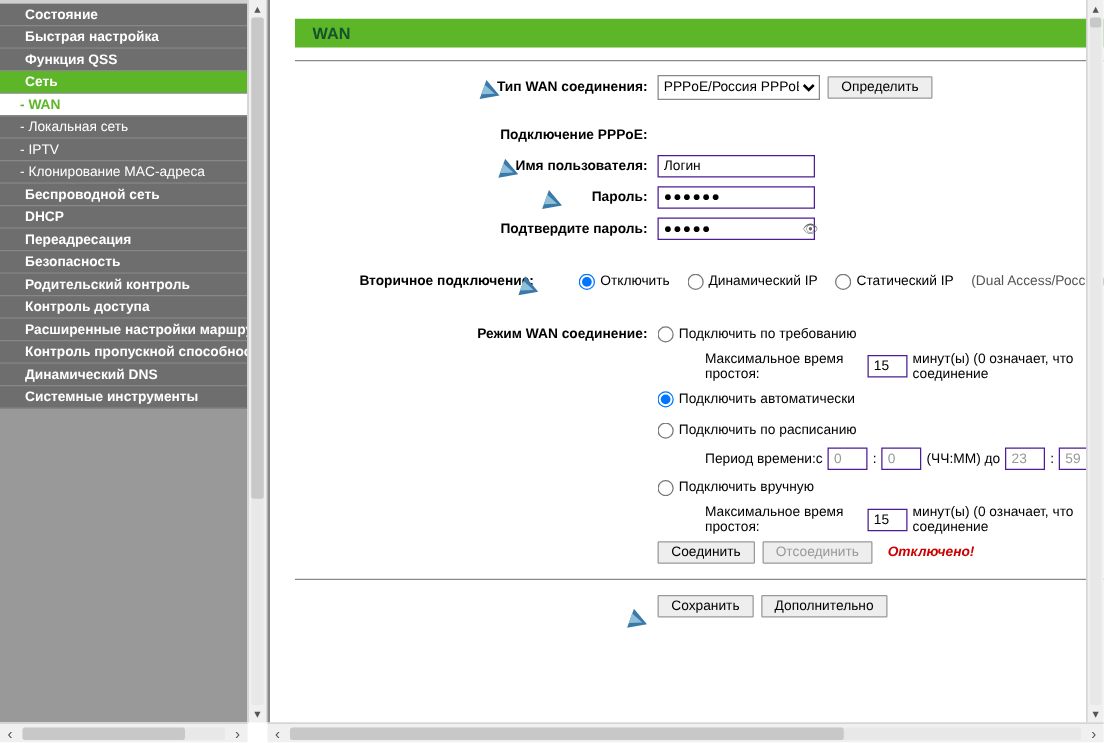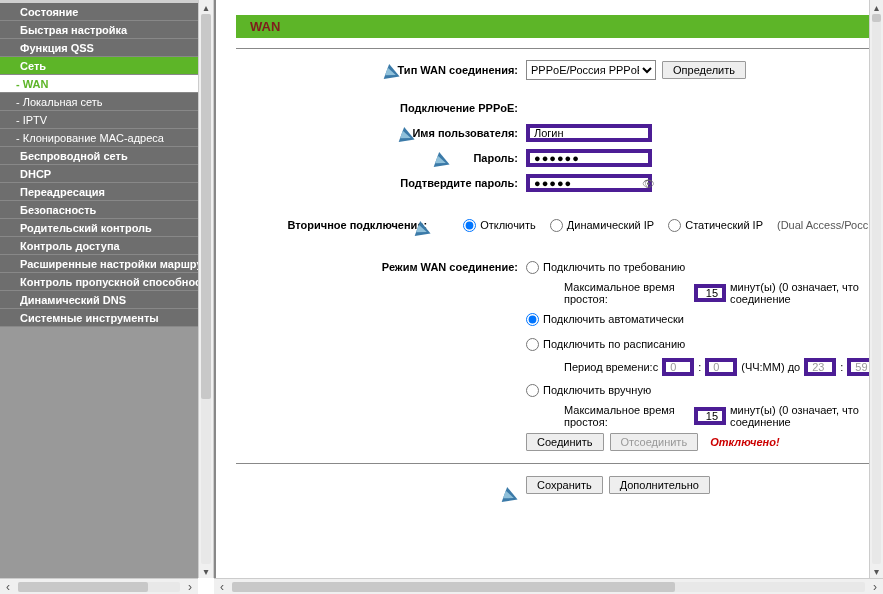--- a/index.html
+++ b/index.html
@@ -12,37 +12,37 @@
 .sidebar-item { background: #6e6e6e; color: #fff; border-bottom: 1px solid #888; padding: 2px 20px; height: 18px; line-height: 14px; cursor: pointer; white-space: nowrap; overflow: hidden; font-weight: bold; font-size: 11px; }
 .sidebar-item.green { background: #5db528; }
 .sidebar-sub { background: #6e6e6e; color: #fff; border-bottom: 1px solid #888; padding: 2px 16px; height: 18px; line-height: 14px; cursor: pointer; white-space: nowrap; overflow: hidden; font-size: 11px; }
 .sidebar-sub.active { background: #fff; color: #5db528; font-weight: bold; }
 .sidebar-top-pad { height: 3px; background: #d0d0d0; }
 
 
 .content-wrap { flex: 1; height: 578px; overflow: hidden; position: relative; }
 .content { padding: 12px 12px 12px 20px; width: 680px; }
 
-.page-title { background: #5db528; color: #7f1d1d; font-weight: bold; font-size: 13px; padding: 4px 14px; height: 23px; line-height: 15px; }
+.page-title { background: #5db528; color: #14532d; font-weight: bold; font-size: 13px; padding: 4px 14px; height: 23px; line-height: 15px; }
 .hr { border: none; border-top: 1px solid #888; margin: 10px 0 10px 0; }
 
 
 .row { display: flex; align-items: center; margin: 3px 0; min-height: 22px; }
 .row-label { width: 290px; text-align: right; padding-right: 8px; font-weight: bold; color: #000; font-size: 11px; position: relative; }
 .row-field { flex: 1; display: flex; align-items: center; gap: 6px; font-size: 11px; }
 select { font-size: 11px; height: 20px; border: 1px solid #888; background: #fff; }
-input[type=text], input[type=password] { font-size: 11px; height: 18px; border: 4px solid #4c1d95; padding: 0 4px; background:#fff; }
+input[type=text], input[type=password] { font-size: 11px; height: 18px; border: 1px solid #4c1d95; padding: 0 4px; background:#fff; }
 .btn { font-size: 11px; border: 1px solid #999; background: #eee; padding: 2px 10px; cursor: pointer; border-radius: 1px; }
 .btn-disabled { color: #999; }
 .status-disconnected { color: #cc0000; font-weight: bold; margin-left: 6px; font-style: italic;}
 
 .sub-row { display: flex; align-items: center; margin: 3px 0 3px 310px; font-size: 11px; gap: 4px; }
 .sub-label { margin-left: 18px; }
 .time-box { width: 32px; text-align: left; color: #999; }
-.idle-box { width: 32px; text-align: right; }
+.idle-box { width: 32px; text-align: left; }
 
 .radio-group { display: flex; gap: 14px; align-items: center; }
 .radio-item { display: flex; align-items: center; gap: 4px; white-space: nowrap; }
 .dual { color: #555; white-space: nowrap; }
 
 
 .arrow { width: 0; height: 0; border-top: 8px solid transparent; border-bottom: 8px solid transparent; border-left: 14px solid #3b7aa8; transform: rotate(20deg); display: inline-block; position: absolute; }
 .arrow::after { content:''; position:absolute; width:0; height:0; border-top:4px solid transparent; border-bottom:4px solid transparent; border-left:10px solid #8fc0da; left:-14px; top:-4px; }
 
 

